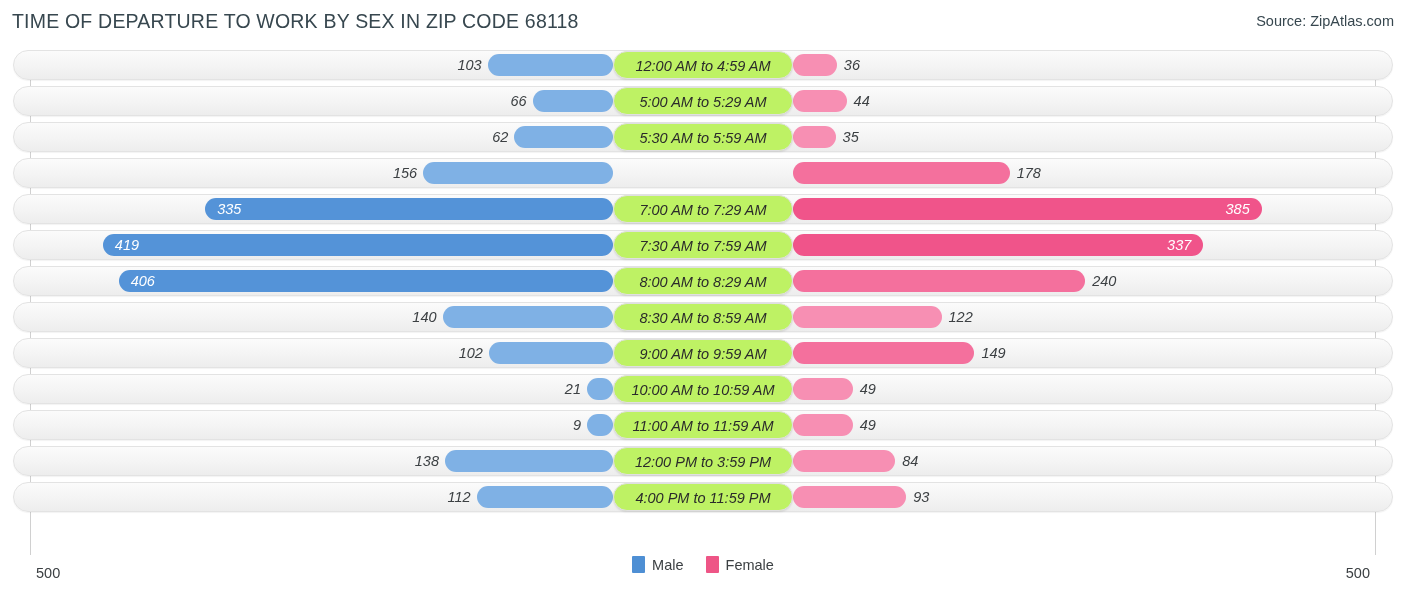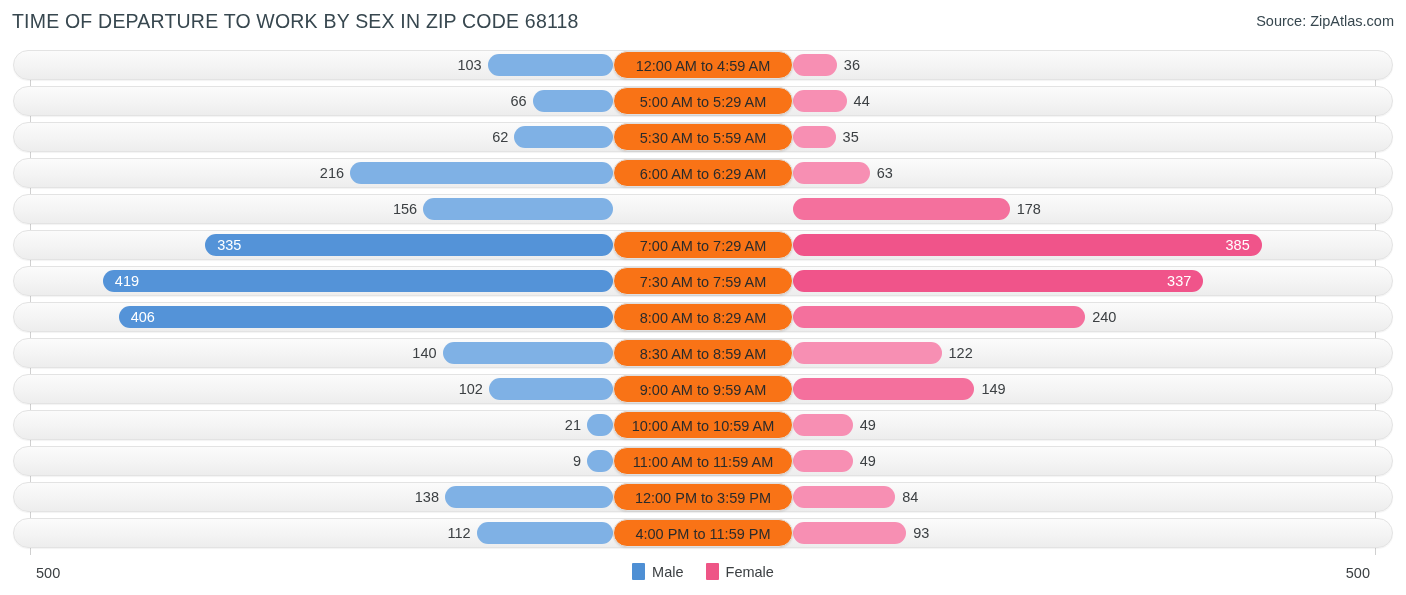--- a/index.html
+++ b/index.html
@@ -45,20 +45,21 @@
     white-space: nowrap;
   }
 
   
   .plot {
     position: absolute;
     left: 0;
     top: 50px;
     width: 1198px;
     height: 505px;
+    font-style: italic;
   }
   .axis-line {
     position: absolute;
     top: 0;
     width: 1px;
     height: 505px;
     background: #d0d0d0;
   }
   .axis-line.left  { left: 30px; }
   .axis-line.right { left: 1375px; }
@@ -120,21 +121,21 @@
 
   
   .center-pill {
     position: absolute;
     left: 613px;
     width: 180px;
     top: 1px;
     height: 28px;
     line-height: 28px;
     text-align: center;
-    background: #f97316;
+    background: #bef264;
     border: 1px solid #e0e0e0;
     border-radius: 14px;
     font-size: 14.5px;
     color: #2b2b2b;
     box-sizing: border-box;
     box-shadow: 0 1px 2px rgba(0,0,0,.10);
     z-index: 5;
     white-space: nowrap;
   }
 
@@ -151,21 +152,21 @@
     top: 10px;
     font-size: 14.5px;
     color: #3c4043;
   }
   .axis-label.left  { left: 36px; }
   .axis-label.right { right: 36px; }
 
   .legend {
     position: absolute;
     left: 0; right: 0;
-    top: 8px;
+    top: 1px;
     display: flex;
     justify-content: center;
     align-items: flex-start;
     gap: 22px;
   }
   .legend-item {
     display: flex;
     align-items: center;
     gap: 7px;
     font-size: 14.5px;
@@ -208,28 +209,20 @@
           <div class="bar-value" style="left: 853.57px;">44</div>
           <div class="center-pill">5:00 AM to 5:29 AM</div>
         </div>
         <div class="row">
           <div class="track"></div>
           <div class="bar male" style="left: 514.382px; width: 98.6175px;"></div>
           <div class="bar-value" style="right: 897.617px;">62</div>
           <div class="bar female" style="left: 793px; width: 42.6125px;"></div>
           <div class="bar-value" style="left: 842.612px;">35</div>
           <div class="center-pill">5:30 AM to 5:59 AM</div>
-        </div>
-        <div class="row">
-          <div class="track"></div>
-          <div class="bar male" style="left: 350.02px; width: 262.98px;"></div>
-          <div class="bar-value" style="right: 1061.98px;">216</div>
-          <div class="bar female" style="left: 793px; width: 76.7025px;"></div>
-          <div class="bar-value" style="left: 876.702px;">63</div>
-          <div class="center-pill">6:00 AM to 6:29 AM</div>
         </div>
         <div class="row">
           <div class="track"></div>
           <div class="bar male" style="left: 423.07px; width: 189.93px;"></div>
           <div class="bar-value" style="right: 988.93px;">156</div>
           <div class="bar female mid" style="left: 793px; width: 216.715px;"></div>
           <div class="bar-value" style="left: 1016.72px;">178</div>
         </div>
         <div class="row">
           <div class="track"></div>

